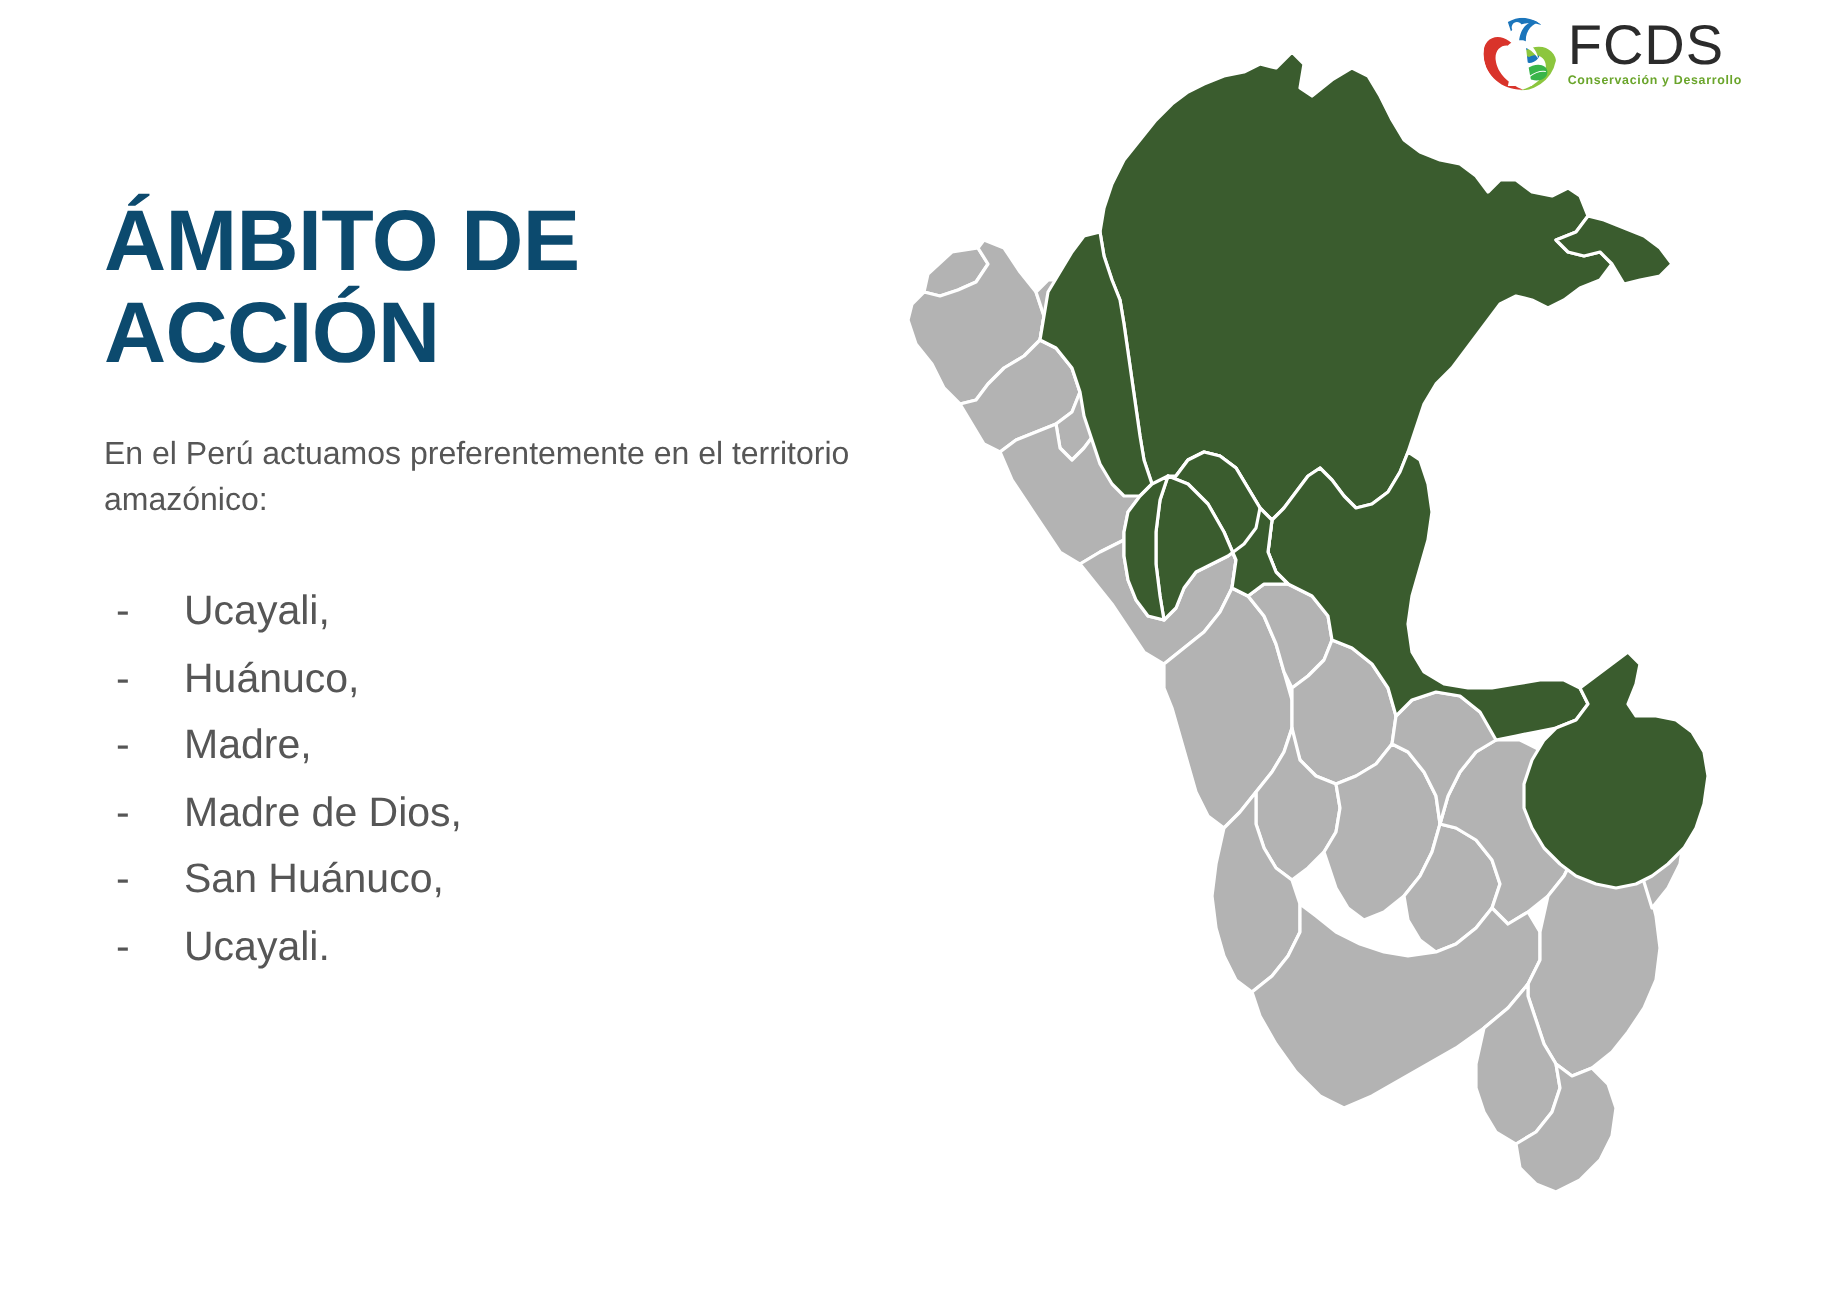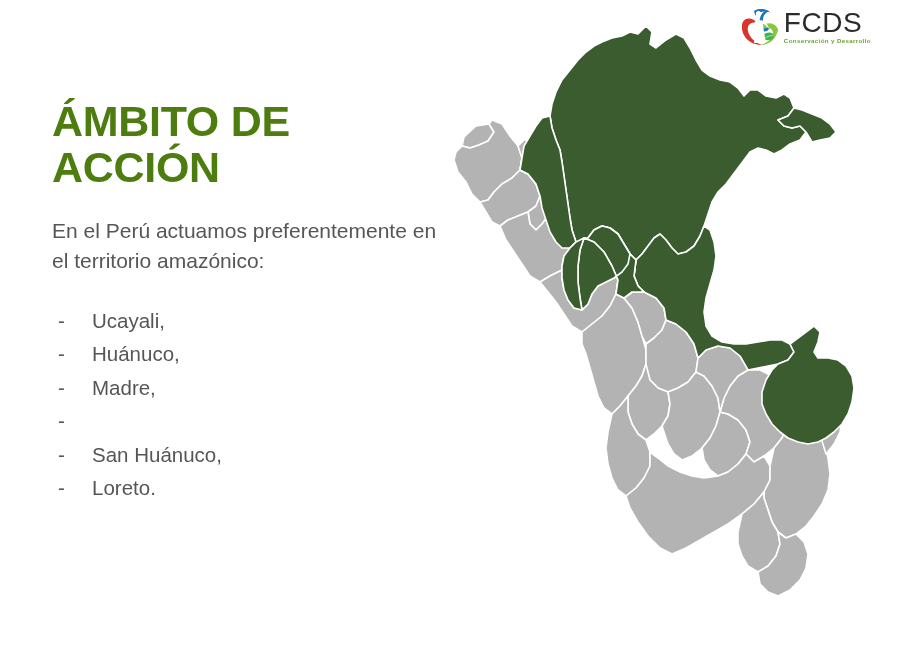--- a/index.html
+++ b/index.html
@@ -64,29 +64,29 @@
   .left-col {
     position: absolute;
     left: 52px;
     top: 98px;
     width: 400px;
   }
   .title {
     font-family: "Liberation Sans", sans-serif;
     font-size: 43px;
     font-weight: 700;
-    color: #4d7c0f;
+    color: #0c4a6e;
     line-height: 1.08;
     margin: 0;
     letter-spacing: -0.3px;
     white-space: pre-line;
   }
   .intro {
     font-family: "Liberation Sans", sans-serif;
-    font-size: 21px;
+    font-size: 16px;
     font-weight: 400;
     color: #565656;
     line-height: 1.45;
     margin: 25px 0 0 0;
     width: 395px;
   }
   .region-list {
     list-style: none;
     margin: 34px 0 0 0;
     padding: 0;
@@ -175,28 +175,29 @@
       <li>
         <span class="dash">-</span>
         <span>Huánuco,</span>
       </li>
       <li>
         <span class="dash">-</span>
         <span>Madre,</span>
       </li>
       <li>
         <span class="dash">-</span>
+        <span>Madre de Dios,</span>
       </li>
       <li>
         <span class="dash">-</span>
         <span>San Huánuco,</span>
       </li>
       <li>
         <span class="dash">-</span>
-        <span>Loreto.</span>
+        <span>Ucayali.</span>
       </li>
     </ul>
   </div>
 
   <div class="map-wrap">
     <svg viewBox="0 0 460 620">
 
       <path class="dep" fill="#b3b3b3" d="M32 123 L44 112 L57 110 L62 118 L56 127 L47 131 L38 134 L30 132 Z"></path>
 
       <path class="dep" fill="#b3b3b3" d="M30 132 L38 134 L47 131 L56 127 L62 118 L57 110 L60 106 L70 110 L78 122 L86 132 L90 144 L88 156 L80 164 L70 170 L62 178 L56 186 L48 188 L40 180 L34 168 L26 158 L22 146 L24 138 Z"></path>

